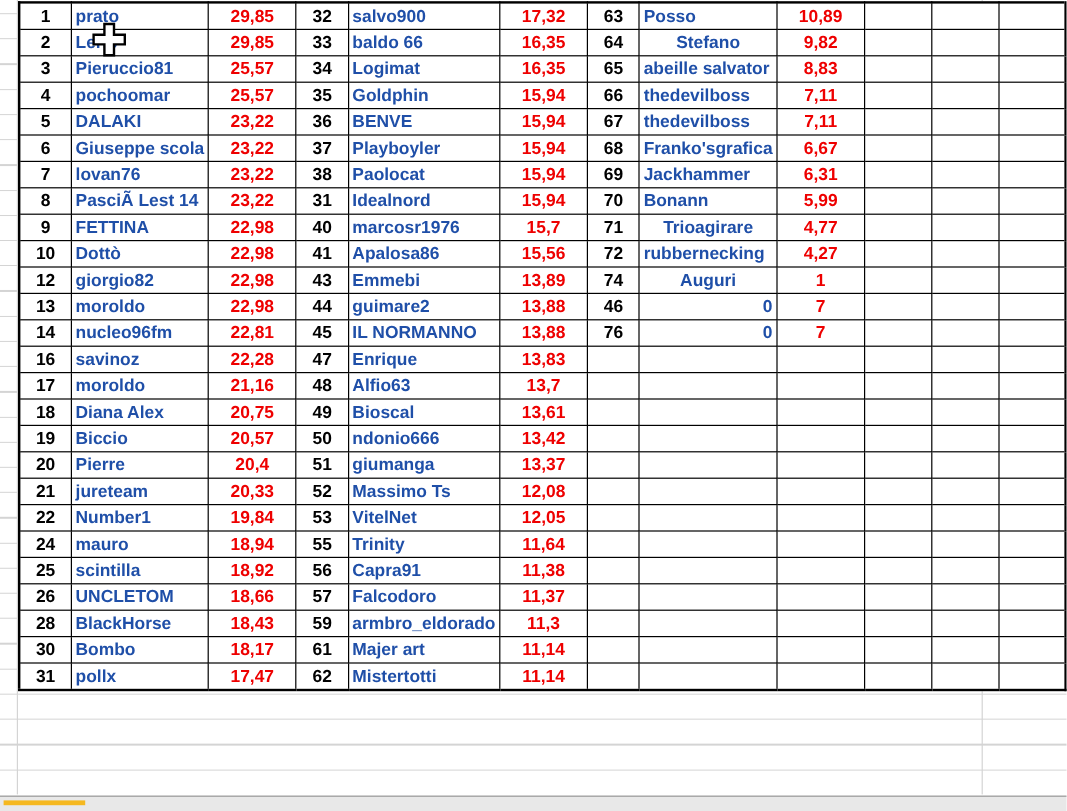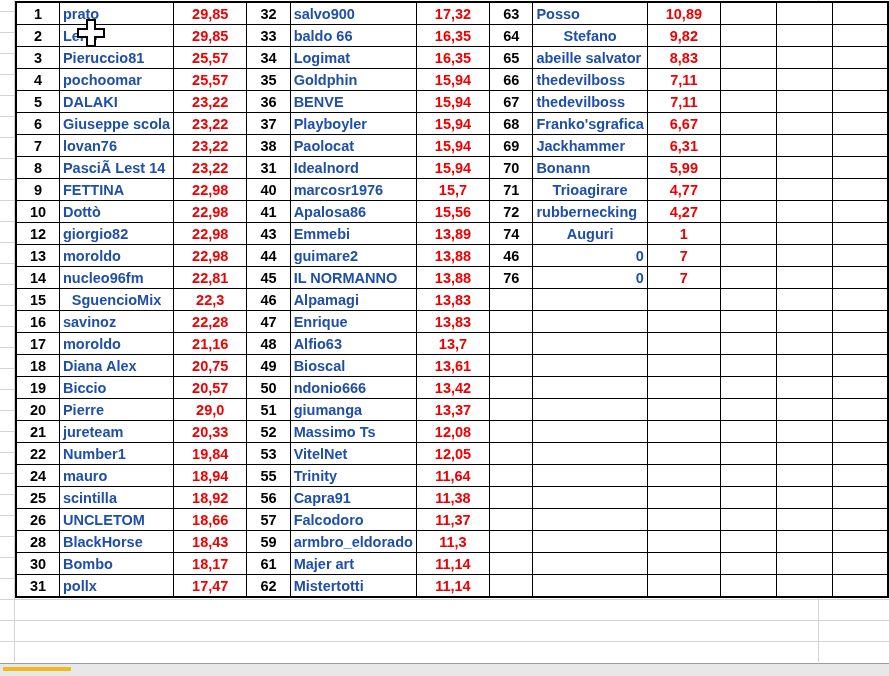--- a/index.html
+++ b/index.html
@@ -313,34 +313,20 @@
           <td class="name">IL NORMANNO</td>
           <td class="score">13,88</td>
           <td class="rank">76</td>
           <td class="name numeric">0</td>
           <td class="score">7</td>
           <td class="empty"></td>
           <td class="empty"></td>
           <td class="empty frame-right"></td>
         </tr>
         <tr>
-          <td class="rank">15</td>
-          <td class="name centered">SguencioMix</td>
-          <td class="score">22,3</td>
-          <td class="rank">46</td>
-          <td class="name">Alpamagi</td>
-          <td class="score">13,83</td>
-          <td class="rank"></td>
-          <td class="name"></td>
-          <td class="score"></td>
-          <td class="empty"></td>
-          <td class="empty"></td>
-          <td class="empty frame-right"></td>
-        </tr>
-        <tr>
           <td class="rank">16</td>
           <td class="name">savinoz</td>
           <td class="score">22,28</td>
           <td class="rank">47</td>
           <td class="name">Enrique</td>
           <td class="score">13,83</td>
           <td class="rank"></td>
           <td class="name"></td>
           <td class="score"></td>
           <td class="empty"></td>
@@ -385,21 +371,21 @@
           <td class="rank"></td>
           <td class="name"></td>
           <td class="score"></td>
           <td class="empty"></td>
           <td class="empty"></td>
           <td class="empty frame-right"></td>
         </tr>
         <tr>
           <td class="rank">20</td>
           <td class="name">Pierre</td>
-          <td class="score">29,0</td>
+          <td class="score">20,4</td>
           <td class="rank">51</td>
           <td class="name">giumanga</td>
           <td class="score">13,37</td>
           <td class="rank"></td>
           <td class="name"></td>
           <td class="score"></td>
           <td class="empty"></td>
           <td class="empty"></td>
           <td class="empty frame-right"></td>
         </tr>

